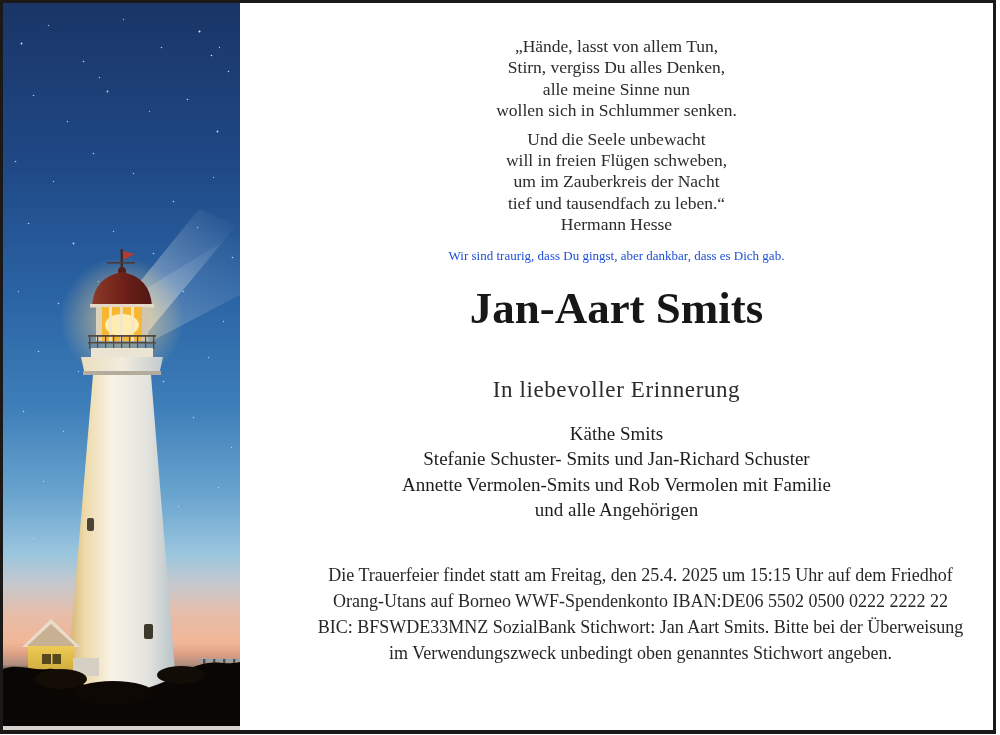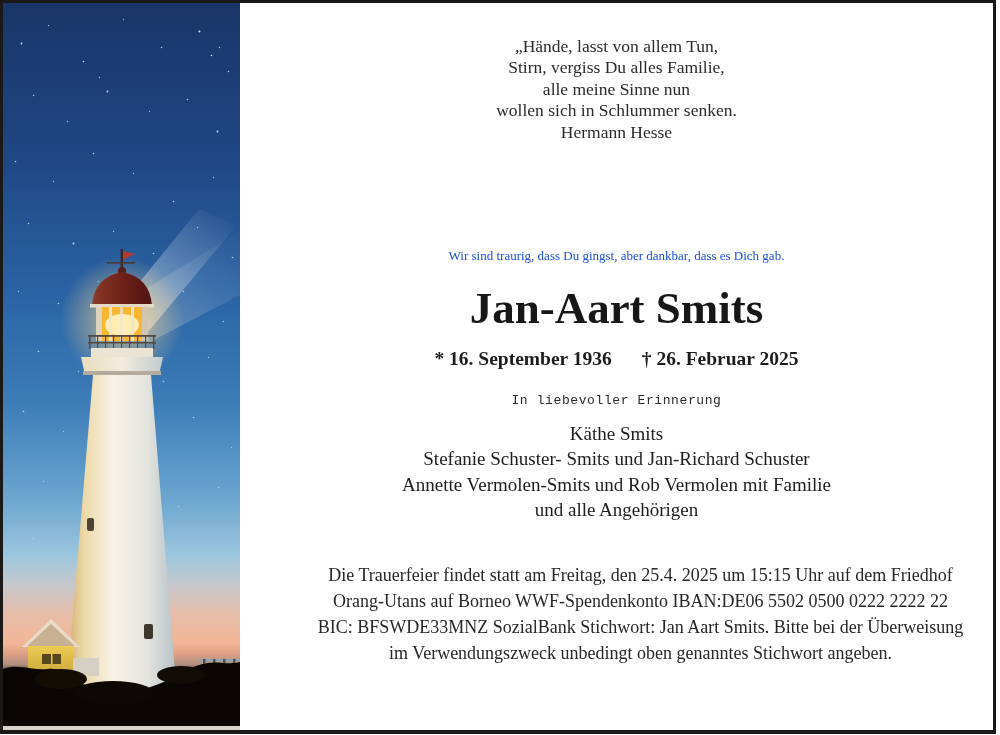--- a/index.html
+++ b/index.html
@@ -70,21 +70,21 @@
   
   .content{position:absolute;left:240px;top:0;width:753px;height:735px;z-index:2;}
   .content > div, .content > p, .content > h1{position:absolute;left:0;width:100%;text-align:center;margin:0;}
   .quote{top:36px;font-size:17.5px;line-height:21.4px;color:#2b2b2b;}
   .quote .stanza2{margin-top:7px;}
   .quote .attribution{margin-top:0;}
   .tribute{top:248px;font-size:13px;color:#1d4ed8;}
   .name{top:282px;font-size:45px;font-weight:700;color:#171717;letter-spacing:0;}
   .dates{top:348px;font-size:19.5px;font-weight:700;color:#1d1d1d;}
   .dates .gap{display:inline-block;width:30px;}
-  .memorial-intro{top:393px;font-size:13px;letter-spacing:.6px;color:#2b2b2b;font-family:Liberation Mono, monospace;}
+  .memorial-intro{top:377px;font-size:23px;letter-spacing:.6px;color:#2b2b2b;}
   .family{top:421px;font-size:19px;font-weight:400;line-height:25.4px;color:#1d1d1d;}
   .funeral{top:562px;font-size:18px;line-height:26px;color:#272727;padding-left:24px;}
   .line{display:block;}
 </style>
 </head>
 <body>
 
 <div class="page">
 
   <div class="photo">
@@ -207,31 +207,36 @@
         <ellipse cx="110" cy="690" rx="40" ry="12" fill="#0d0804"></ellipse>
       </g>
     </svg>
     <div class="photo-baseline"></div>
   </div>
 
   <div class="content">
 
     <div class="quote">
       <span class="line">„Hände, lasst von allem Tun,</span>
-      <span class="line">Stirn, vergiss Du alles Familie,</span>
+      <span class="line">Stirn, vergiss Du alles Denken,</span>
       <span class="line">alle meine Sinne nun</span>
       <span class="line">wollen sich in Schlummer senken.</span>
+      <div class="stanza2">
+        <span class="line">Und die Seele unbewacht</span>
+        <span class="line">will in freien Flügen schweben,</span>
+        <span class="line">um im Zauberkreis der Nacht</span>
+        <span class="line">tief und tausendfach zu leben.“</span>
+      </div>
       <span class="line attribution">Hermann Hesse</span>
     </div>
 
     <p class="tribute">Wir sind traurig, dass Du gingst, aber dankbar, dass es Dich gab.</p>
 
     <h1 class="name">Jan-Aart Smits</h1>
 
-    <p class="dates"><span>* 16. September 1936</span><span class="gap"></span><span>† 26. Februar 2025</span></p>
 
     <p class="memorial-intro">In liebevoller Erinnerung</p>
 
     <div class="family">
       <span class="line">Käthe Smits</span>
       <span class="line">Stefanie Schuster- Smits und Jan-Richard Schuster</span>
       <span class="line">Annette Vermolen-Smits und Rob Vermolen mit Familie</span>
       <span class="line">und alle Angehörigen</span>
     </div>
 

